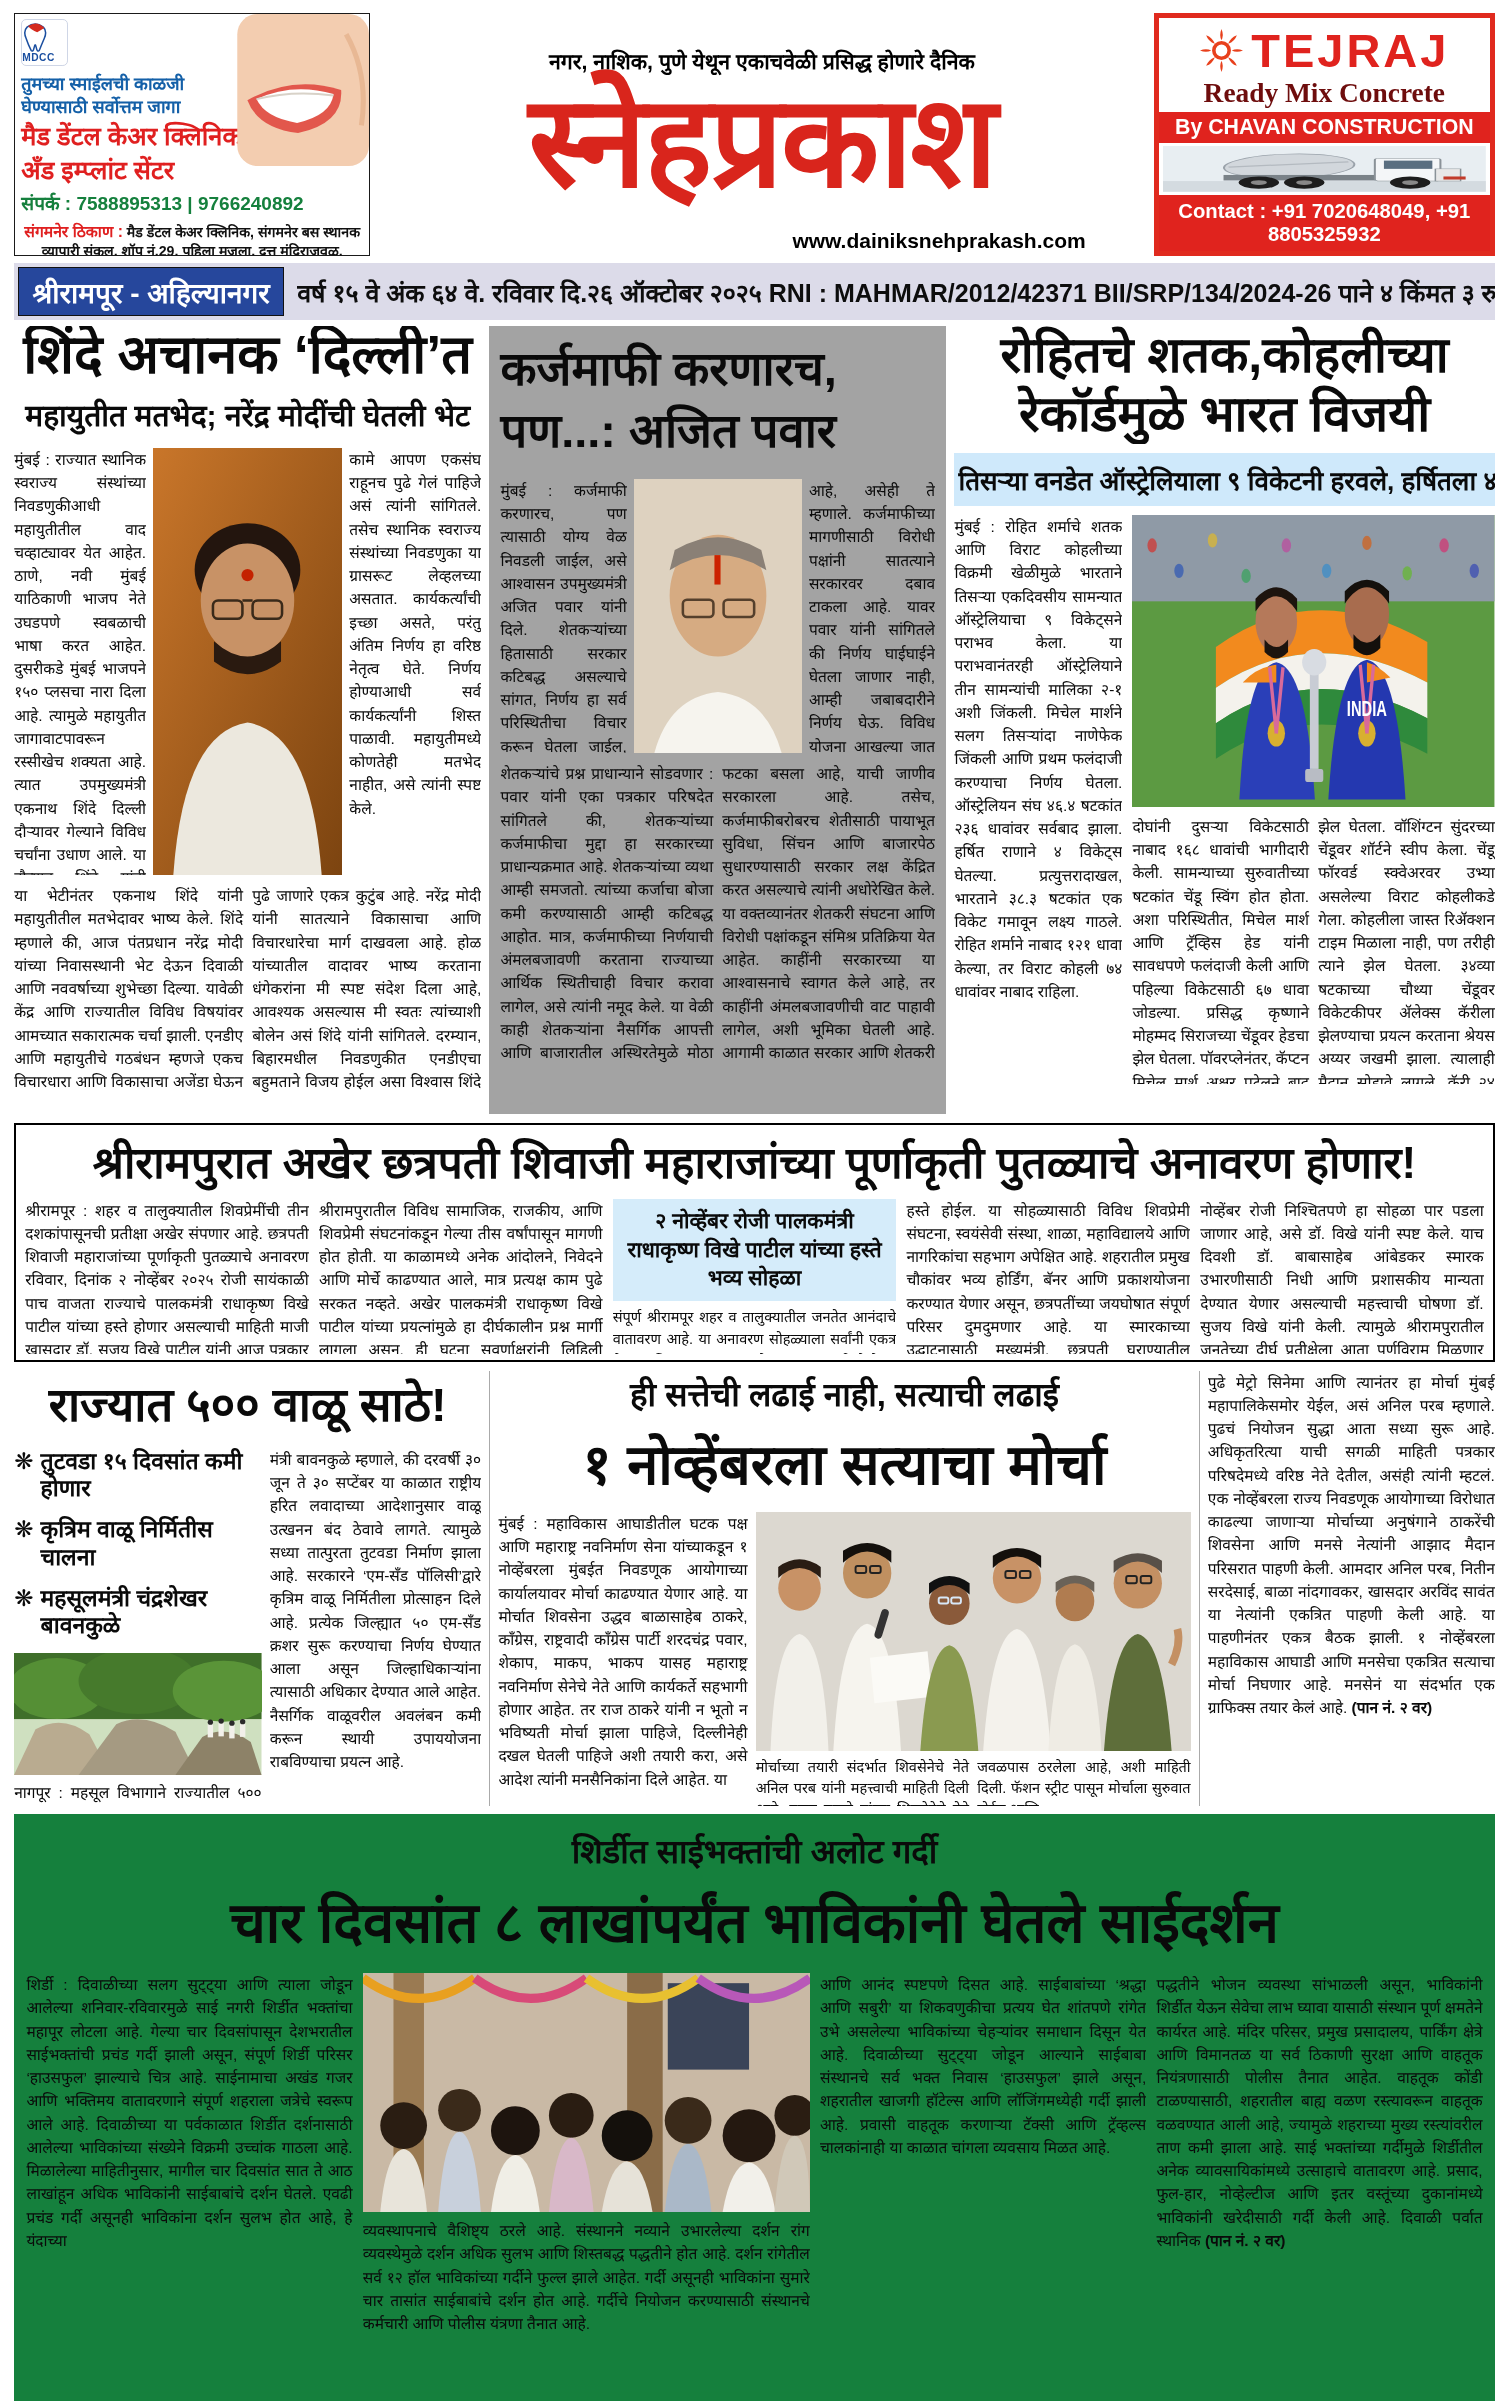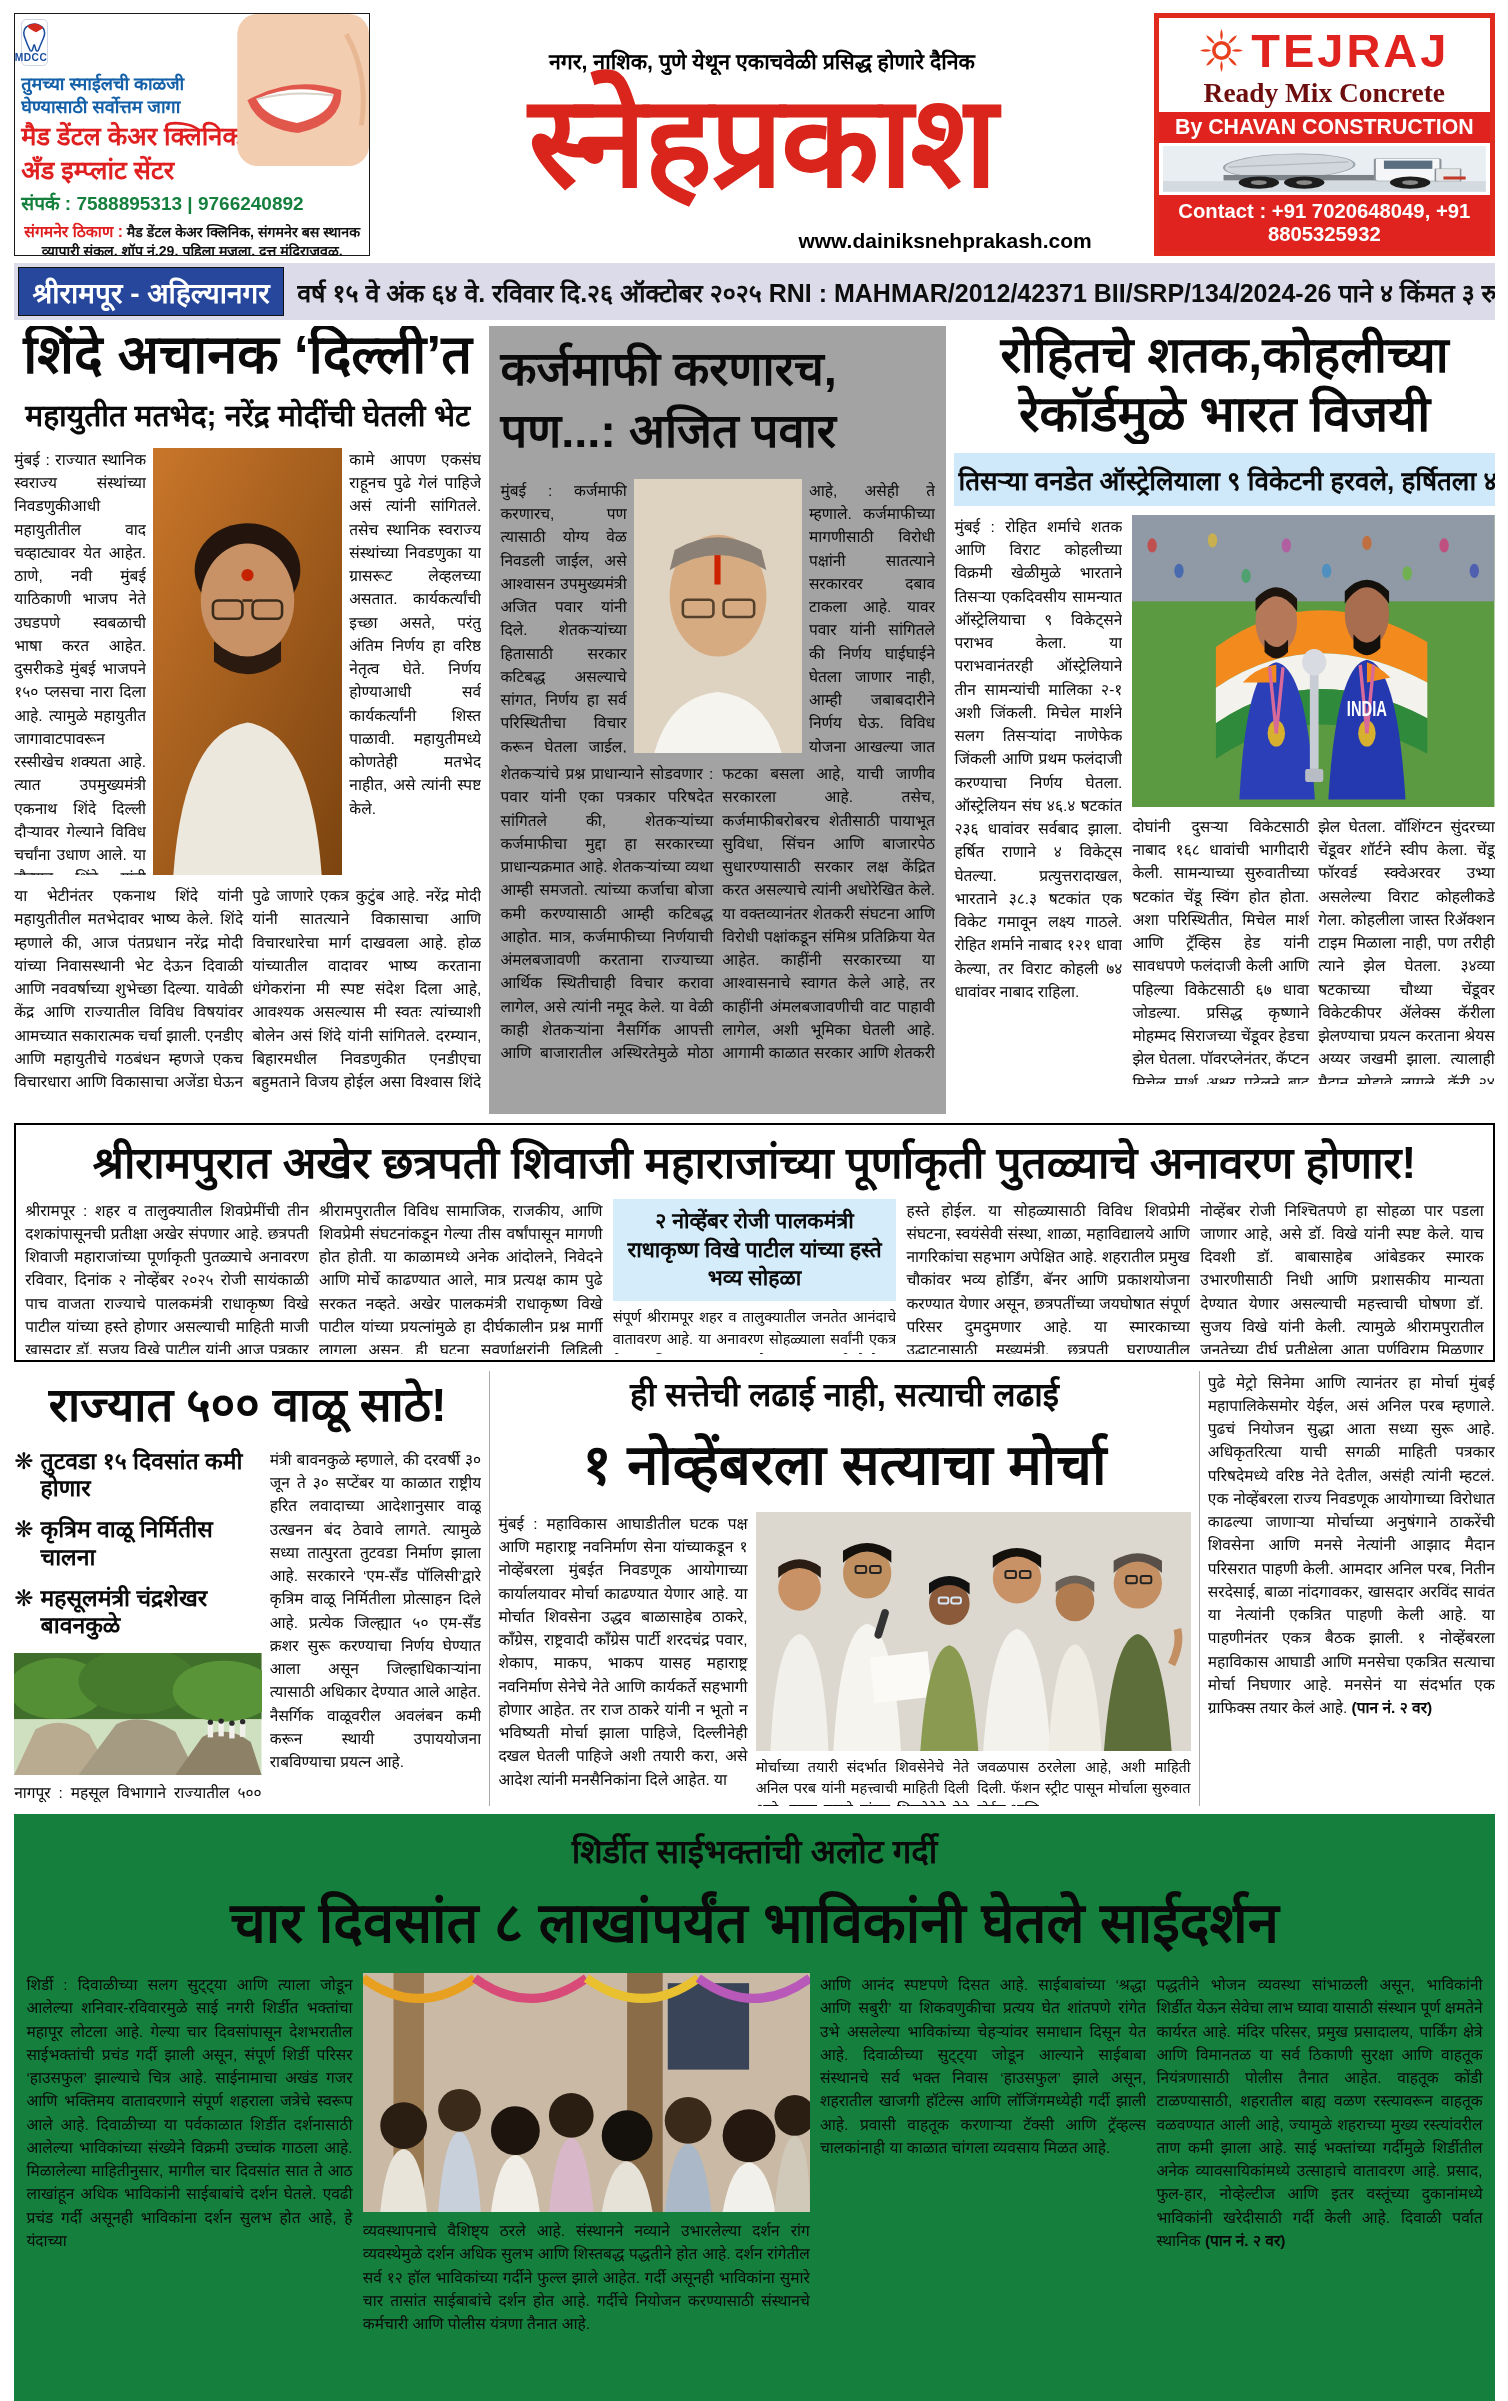--- a/index.html
+++ b/index.html
@@ -14,35 +14,35 @@
   .page { width:1509px; height:2401px; padding:13.2px 14.2px 0; overflow:hidden; }
 
   
   .header { display:flex; gap:7.1px; height:243px; }
   .ad-dental {
     width:356px; height:100%; border:1.5px solid #1a1a1a; background:#fff;
     position:relative; overflow:hidden; display:flex; flex-direction:column;
   }
   .ad-dental .top { flex:1; position:relative; padding:5.1px 6.1px 0; }
   .smile-wrap { position:absolute; right:0; top:0; width:152px; height:152px; }
-  .mdcc-logo { width:27px; height:47px; border:1px solid #cfd6e6; border-radius:5.1px;
-    display:flex; flex-direction:column; align-items:flex-end; justify-content:center; }
+  .mdcc-logo { width:47px; height:47px; border:1px solid #cfd6e6; border-radius:5.1px;
+    display:flex; flex-direction:column; align-items:flex-start; justify-content:center; }
   .mdcc-logo .logo-label { font-size:10.2px; font-weight:bold; color:#1b4fa0; letter-spacing:0.5px; }
   .ad-dental .blue-line { color:#1460a8; font-weight:bold; font-size:18px; line-height:1.25; }
   .ad-dental .red-title { color:#e02020; font-weight:bold; font-size:25.4px; line-height:1.2; margin-top:3px; }
   .ad-dental .contact { font-weight:bold; font-size:19px; margin-top:5.1px; color:#15803d; }
   .d-rule { height:3.6px; background:#111; }
   .loc { padding:4.1px 5.1px; font-size:14.2px; line-height:1.35; text-align:center; color:#111; }
   .loc .lab { color:#e02020; font-weight:bold; font-size:15.7px; }
   .loc b { font-weight:bold; }
 
   .masthead { flex:1; position:relative; text-align:center; overflow:hidden; }
   .masthead .tagline { font-size:21.3px; font-weight:bold; margin-top:32.5px; color:#000; }
   .masthead .title { font-size:128px; line-height:1.0; font-weight:bold; color:#d9251c; margin-top:3px; letter-spacing:-2px; }
-  .masthead .site { position:absolute; right:55px; bottom:3px; font-size:21px; font-weight:bold; color:#000; }
+  .masthead .site { position:absolute; right:61px; bottom:3px; font-size:21px; font-weight:bold; color:#000; }
 
   .ad-tejraj { width:341px; height:100%; border:5.1px solid #e02a1e; background:#fff;
     display:flex; flex-direction:column; overflow:hidden; }
   .tj-row { display:flex; align-items:center; justify-content:center; gap:7.1px; margin-top:5.1px; }
   .tj-name { color:#e0231e; font-weight:bold; font-size:47px; letter-spacing:3px; }
   .tj-sub { color:#6e0d0d; font-weight:bold; font-size:27.4px; text-align:center; font-family:"Liberation Serif","DejaVu Serif",serif; }
   .tj-band { background:#e0231e; color:#fff; font-weight:bold; font-size:21.3px; text-align:center; padding:3px 2px; margin-top:3px; }
   .tj-truck { flex:1; margin:3px 4.1px; overflow:hidden; }
   .tj-contact { background:#e0231e; color:#fff; font-weight:bold; font-size:20.3px; text-align:center; padding:5.1px 2px; }
 

